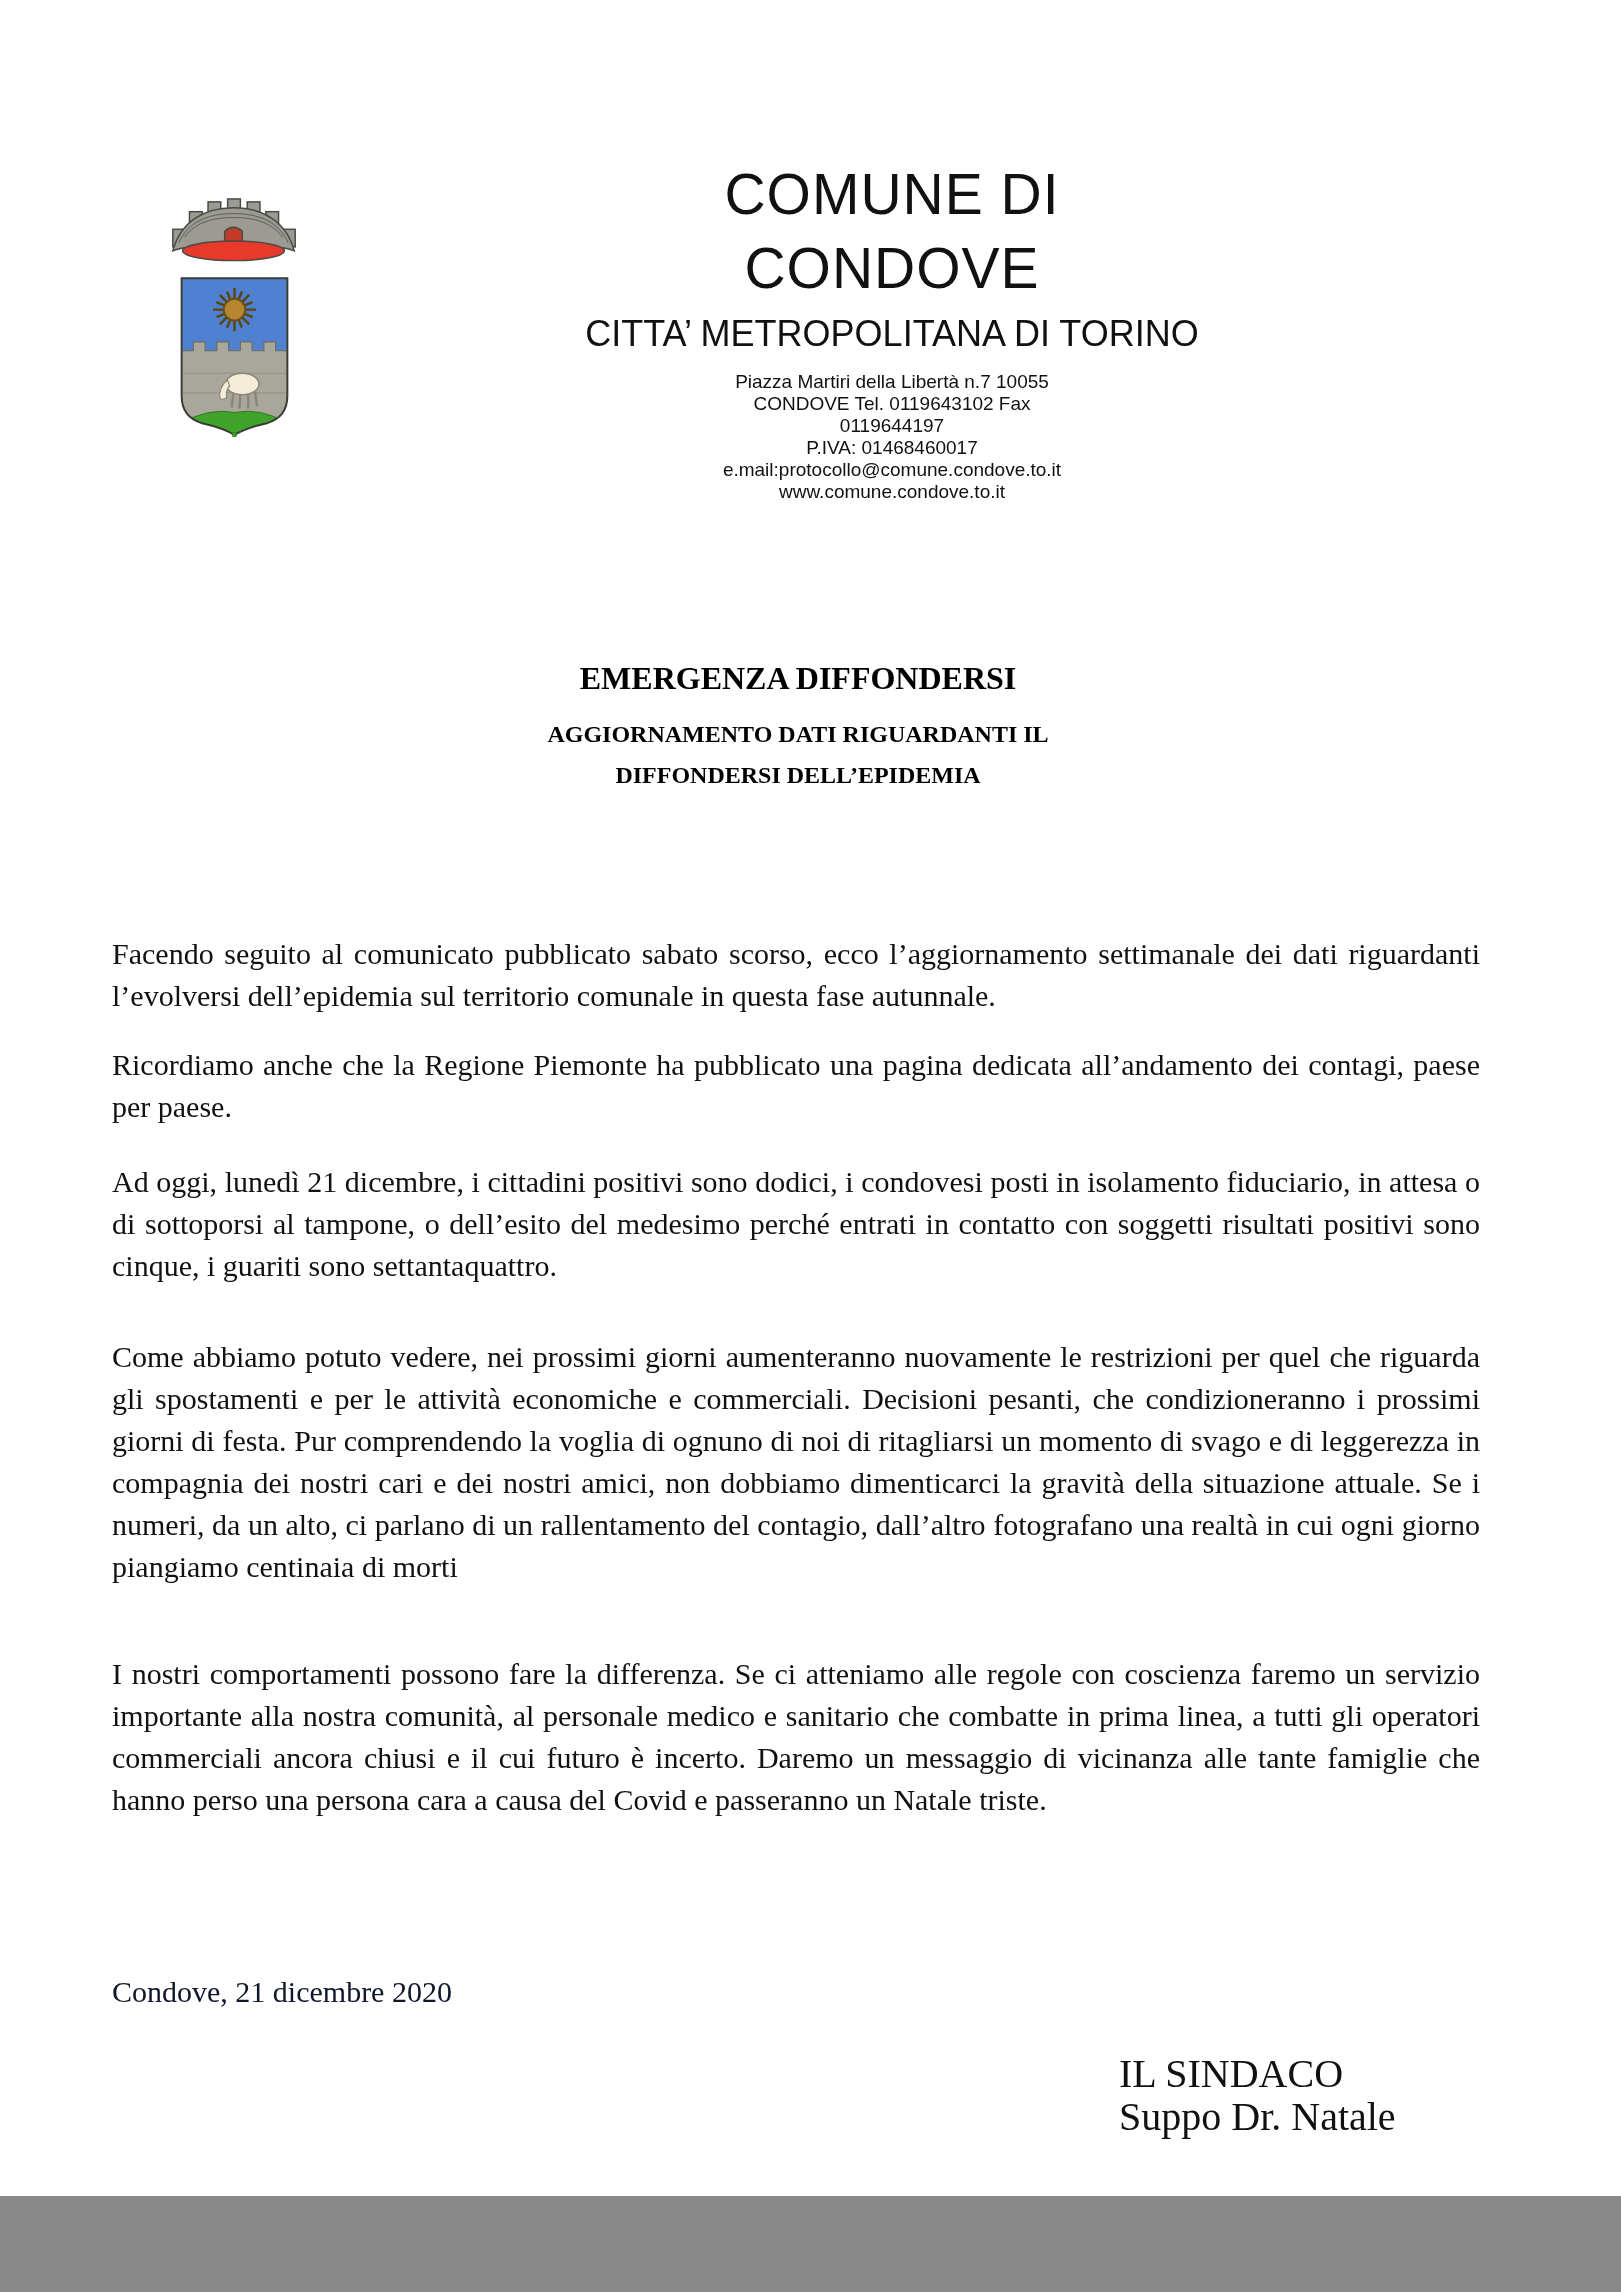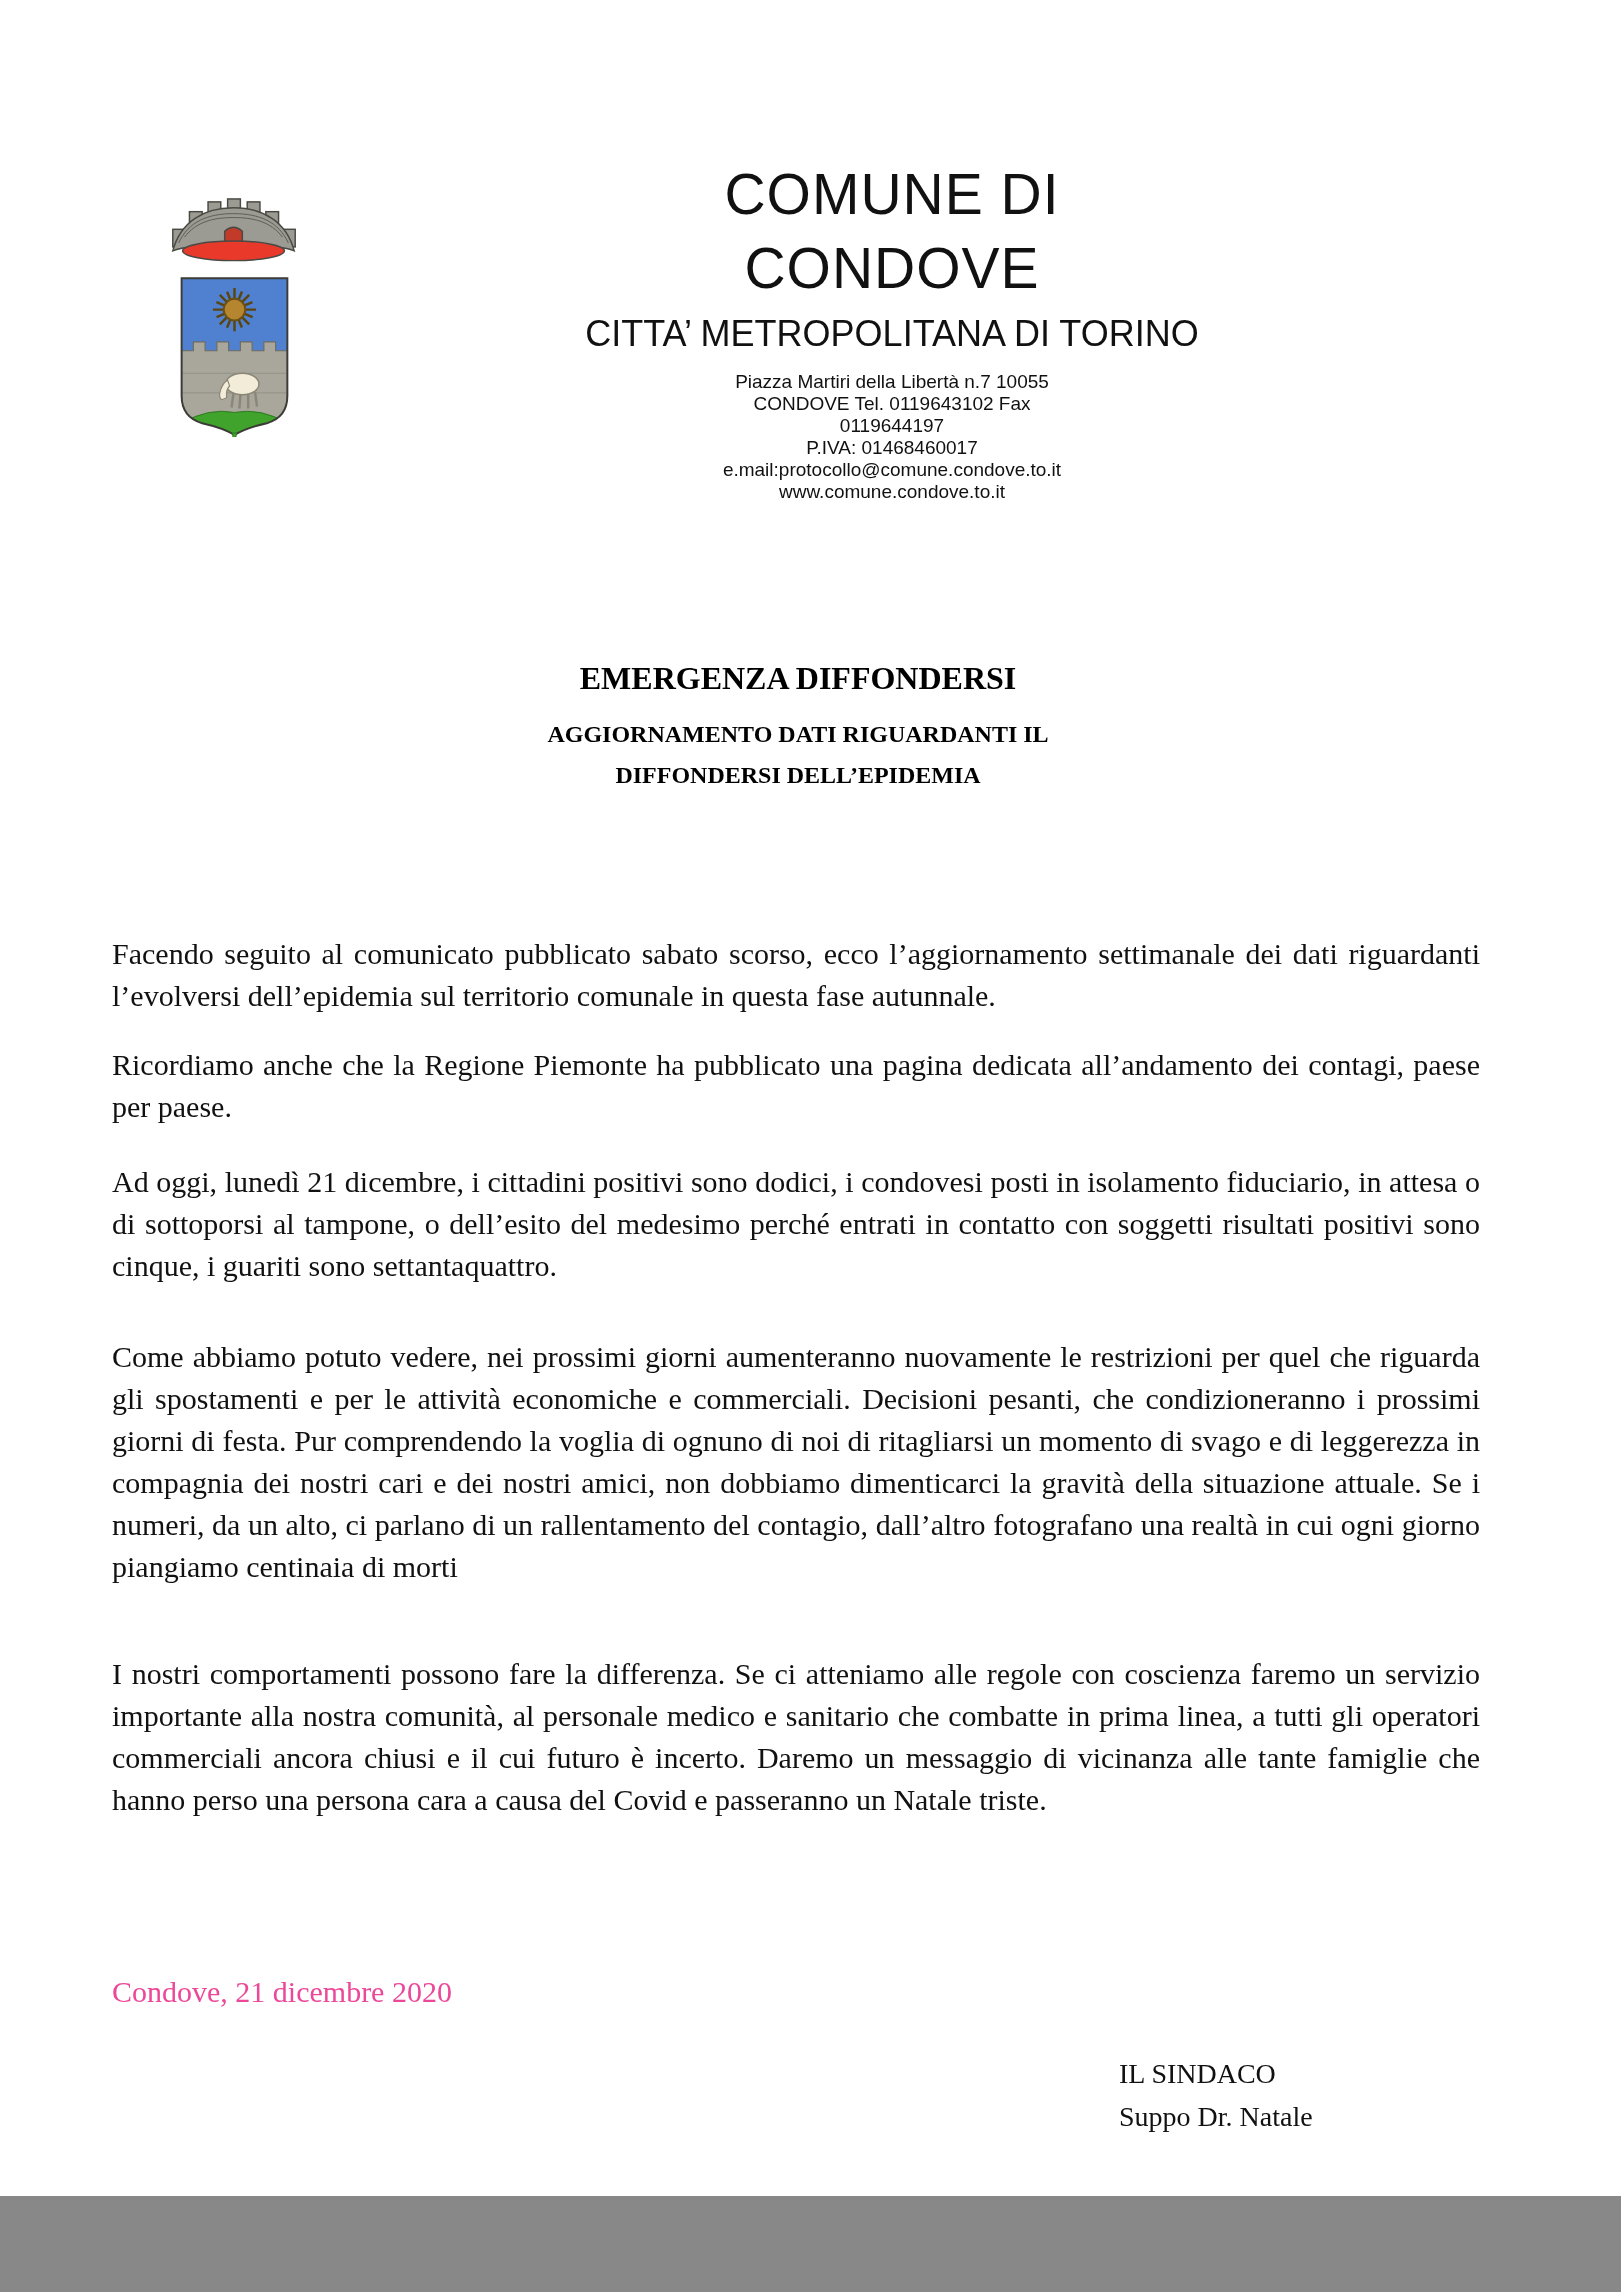--- a/index.html
+++ b/index.html
@@ -39,25 +39,25 @@
     text-align:justify;text-justify:inter-word;
     color:#111;margin:0;
   }
   #para-0{top:933px;}
   #para-1{top:1044px;}
   #para-2{top:1161px;}
   #para-3{top:1336px;}
   #para-4{top:1653px;}
   .dateline{
     position:absolute;left:112px;top:1971px;
-    font-size:30px;line-height:41px;color:#ec4899;
+    font-size:30px;line-height:41px;color:#0f172a;
   }
   .signature{
     position:absolute;left:1119px;top:2052px;
-    font-size:28px;line-height:43px;color:#111;
+    font-size:40px;line-height:43px;color:#111;
   }
   .signature span{display:block;}
 </style>
 </head>
 <body>
 
 <div class="page">
 
   <div class="crest">
     <svg width="142" height="245" viewBox="0 0 145 250" xmlns="http://www.w3.org/2000/svg">

